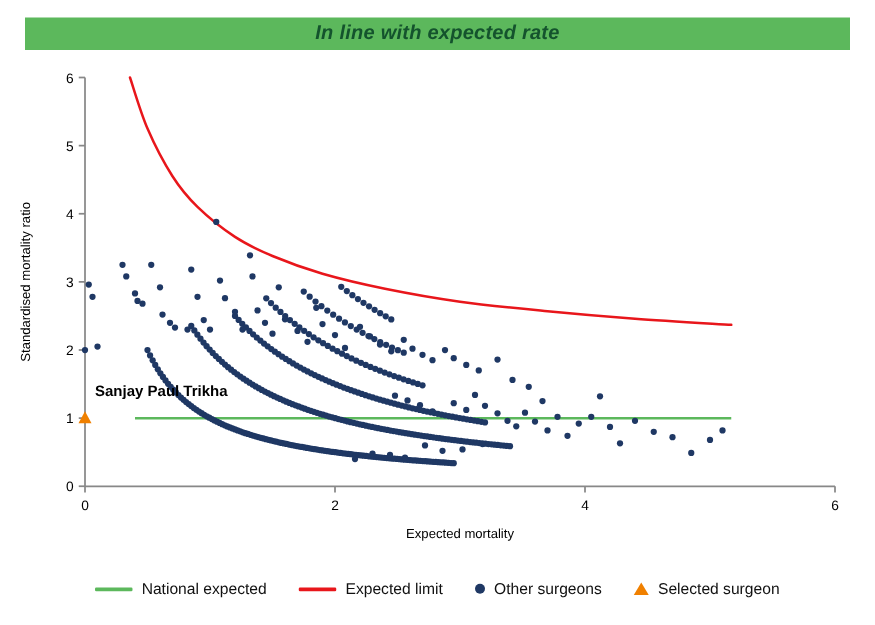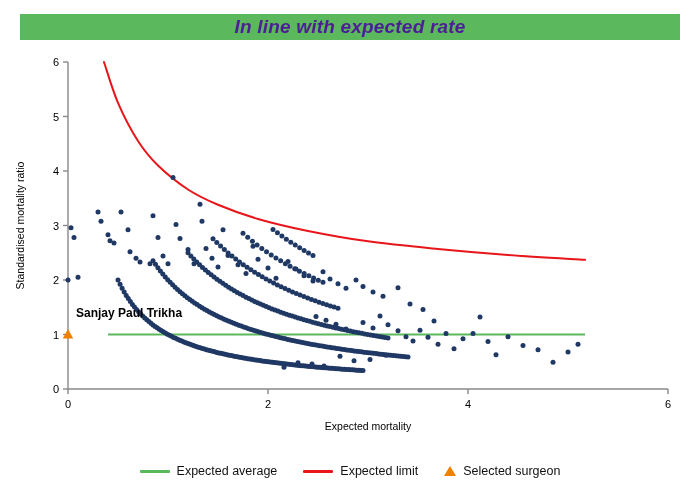--- a/index.html
+++ b/index.html
@@ -14,22 +14,22 @@
 
   
   .banner{
     position:absolute;
     left:20px; top:14px;
     width:660px; height:26px;
     background:#5cb85c;
     display:flex; align-items:center; justify-content:center;
   }
   .banner-text{
-    color:#4c1d95;
-    font-size:19px;
+    color:#14532d;
+    font-size:16px;
     font-weight:bold;
     font-style:italic;
     letter-spacing:.2px;
     white-space:nowrap;
   }
 
   
   .plot-wrap{
     position:absolute;
     left:0; top:0; width:700px; height:500px;
@@ -568,25 +568,29 @@
         </g>
       <g id="annotation-layer">
           <text x="76" y="316.5" class="point-annotation">Sanjay Paul Trikha</text>
         </g>
     </svg>
   </div>
 
   <div class="legend" id="legend">
       <div class="legend-item">
         <span class="swatch-line" style="background: rgb(92, 184, 92);"></span>
-        <span class="legend-label">Expected average</span>
+        <span class="legend-label">National expected</span>
       </div>
       <div class="legend-item">
         <span class="swatch-line" style="background: rgb(232, 22, 27);"></span>
         <span class="legend-label">Expected limit</span>
       </div>
       <div class="legend-item">
+        <span class="swatch-dot" style="background: rgb(31, 56, 100);"></span>
+        <span class="legend-label">Other surgeons</span>
+      </div>
+      <div class="legend-item">
         <span class="swatch-tri" style="border-bottom: 10px solid rgb(240, 128, 0);"></span>
         <span class="legend-label">Selected surgeon</span>
       </div>
     </div>
 
 </div>
 
 </body></html>

